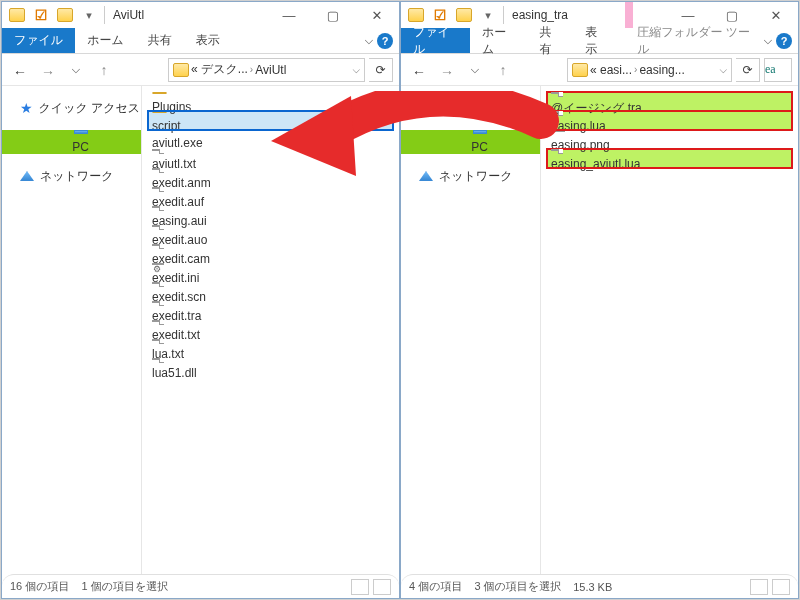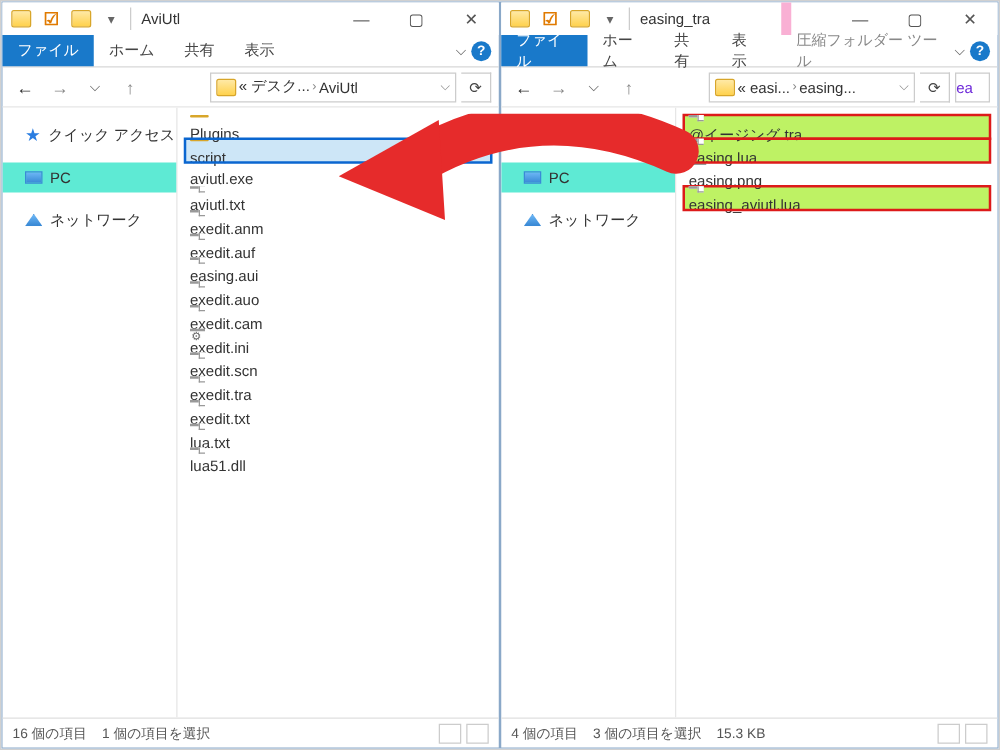--- a/index.html
+++ b/index.html
@@ -40,41 +40,41 @@
   .chev { color: #666; font-size: 11px; }
   .help-btn { width: 16px; height: 16px; border-radius: 50%; background: #1979ca; color: #fff; font-size: 11px; font-weight: bold; display: flex; align-items: center; justify-content: center; }
   .addrbar { height: 32px; border-bottom: 1px solid #e6e6e6; display: flex; align-items: center; gap: 4px; padding: 0 6px; }
   .nav-arrow { width: 24px; height: 24px; display: flex; align-items: center; justify-content: center; color: #888; font-size: 14px; }
   .nav-arrow.enabled { color: #333; }
   .addr-box { flex: 1; height: 24px; border: 1px solid #ccc; display: flex; align-items: center; padding: 0 4px; gap: 2px; overflow: hidden; margin-left: 48px; }
   .addr-ico { width: 16px; height: 14px; }
   .crumb { font-size: 12px; color: #333; white-space: nowrap; }
   .crumb-sep { color: #888; font-size: 10px; }
   .refresh { width: 24px; height: 24px; border: 1px solid #ccc; border-left: none; display: flex; align-items: center; justify-content: center; color: #444; }
-  .search-box { width: 28px; height: 24px; border: 1px solid #ccc; display: flex; align-items: center; padding: 0 0; color: #6d28d9; overflow: hidden; }
+  .search-box { width: 28px; height: 24px; border: 1px solid #ccc; display: flex; align-items: center; padding: 0 0; color: #0f766e; overflow: hidden; font-family: Liberation Serif, serif; }
   .body { flex: 1; display: flex; overflow: hidden; }
   .nav-pane { width: 140px; border-right: 1px solid #e6e6e6; padding-top: 10px; }
   .nav-item { height: 24px; display: flex; align-items: center; gap: 6px; padding-left: 18px; font-size: 12px; color: #333; }
-  .nav-item.sel { background: #5eead4; }
+  .nav-item.sel { background: #84cc16; flex-direction: column; }
   .star { color: #2a7de1; font-size: 14px; }
   .pc-ico { width: 14px; height: 10px; background: linear-gradient(#6cb6f5,#3a8ad6); border: 1px solid #3a8ad6; }
   .net-ico { width: 14px; height: 10px; background: linear-gradient(#6cb6f5,#3a8ad6); border: 1px solid #3a8ad6; clip-path: polygon(0 100%, 50% 0, 100% 100%); }
   .file-pane { flex: 1; padding: 6px 6px; overflow: auto; }
   .file-item { height: 19px; display: flex; gap: 6px; padding: 0 4px; font-size: 12px; color: #333; flex-direction: column; }
   .file-item.selected { background: #cde6f7; }
   .file-item.hl-blue { outline: 2px solid #0a66d0; outline-offset: -1px; }
   .file-item.hl-red { outline: 2px solid #dd1a1a; outline-offset: -1px; background: #bef264; }
   .ico-folder-s { width: 15px; height: 12px; background: linear-gradient(#ffe9a6,#ffd24d); border: 1px solid #d8a62a; border-radius: 1px; }
   .ico-file-s { width: 12px; height: 14px; background: #fff; border: 1px solid #999; position: relative; }
   .ico-file-s::after { content:""; position:absolute; right:-1px; top:-1px; width:4px; height:4px; background:#fff; border-left:1px solid #999; border-bottom:1px solid #999; }
   .ico-exe-s { width: 12px; height: 12px; background: #222; }
   .ico-ini-s { width: 12px; height: 14px; background: #fff; border: 1px solid #999; }
   .ico-ini-s::before { content:"⚙"; position:absolute; font-size:9px; color:#666; }
   .ico-png-s { width: 14px; height: 12px; background: #fff; border: 1px solid #999; }
-  .statusbar { height: 24px; border-top: 1px solid #e0e0e0; display: flex; align-items: center; font-size: 11px; color: #555; padding: 0 8px; gap: 12px; }
+  .statusbar { height: 24px; border-top: 1px solid #e0e0e0; display: flex; align-items: center; font-size: 11px; color: #555; padding: 0 8px; gap: 12px; border-radius: 12px; }
   .statusbar .view-btns { margin-left: auto; display: flex; gap: 4px; }
   .view-btn { width: 18px; height: 16px; border: 1px solid #ccc; }
   .arrow-overlay {
     position: absolute; left: 240px; top: 90px; width: 320px; height: 110px;
     pointer-events: none; z-index: 10;
   }
 </style>
 </head>
 <body>
 

